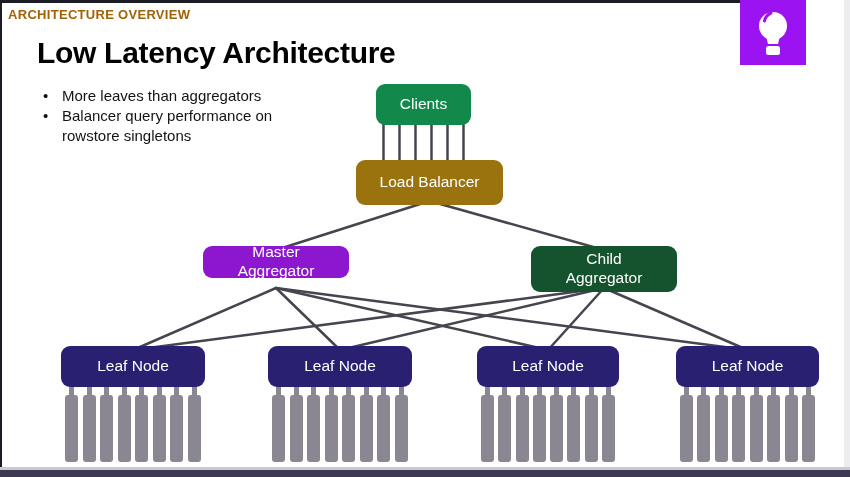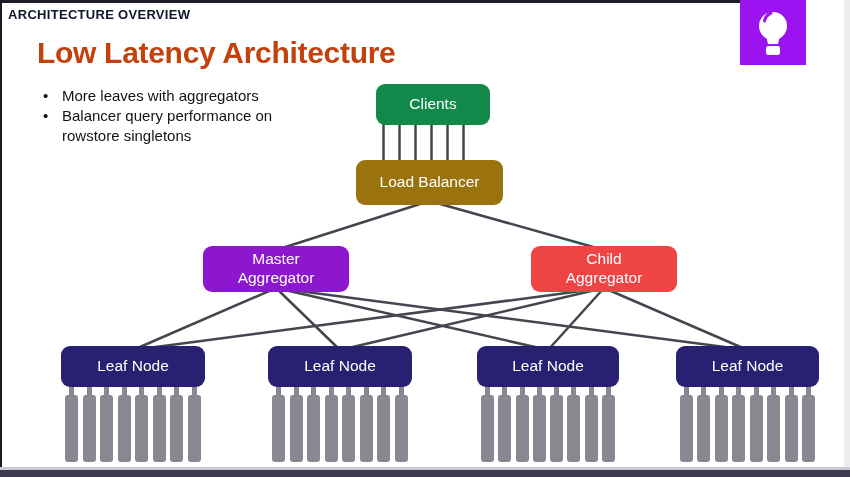--- a/index.html
+++ b/index.html
@@ -15,32 +15,32 @@
   
   .frame-top    { position: absolute; left: 0; top: 0; width: 740px; height: 3px; background: #1d1c26; z-index: 6; }
   .frame-left   { position: absolute; left: 0; top: 0; width: 2px; height: 477px; background: #1d1c26; z-index: 6; }
   .frame-right  { position: absolute; right: 0; top: 0; width: 6px; height: 477px; background: #ededf0; z-index: 6; }
   .bottom-hairline { position: absolute; left: 0; bottom: 7px; width: 850px; height: 3px; background: #c9c9d2; z-index: 6; }
   .bottom-bar   { position: absolute; left: 0; bottom: 0; width: 850px; height: 7px; background: #3c3950; z-index: 6; }
 
   .kicker {
     position: absolute; left: 8px; top: 7px;
     font-size: 13px; font-weight: bold; letter-spacing: 0.3px;
-    color: #0f172a; z-index: 5;
+    color: #a16207; z-index: 5;
   }
 
   .logo-square {
     position: absolute; left: 740px; top: 0; width: 66px; height: 65px;
     background: #9c13f2; z-index: 7;
     display: flex; align-items: center; justify-content: center;
   }
 
   .slide-title {
     position: absolute; left: 37px; top: 36px;
-    font-size: 30px; font-weight: bold; color: #c2410c;
+    font-size: 30px; font-weight: bold; color: #000000;
     letter-spacing: -0.3px; z-index: 5;
   }
 
   ul.bullets {
     position: absolute; left: 38px; top: 86px; width: 300px;
     margin: 0; padding: 0; list-style: none; z-index: 5;
   }
   ul.bullets li {
     position: relative; padding-left: 24px; margin: 0;
     font-size: 15px; line-height: 20px; color: #141414;
@@ -90,21 +90,21 @@
   <svg width="66" height="65" viewBox="0 0 66 65">
     <circle cx="33" cy="26" r="14" fill="#ffffff"></circle>
     <path d="M 24.5 21 A 11 11 0 0 1 31 13" stroke="#9c13f2" stroke-width="3" fill="none" stroke-linecap="round"></path>
     <path d="M 26 36 L 40 36 L 38 44 L 28 44 Z" fill="#ffffff"></path>
     <rect x="26" y="46" width="14" height="9" rx="2.5" fill="#ffffff"></rect>
   </svg>
 </div>
 
 <div class="slide-title">Low Latency Architecture</div>
 <ul class="bullets">
-  <li>More leaves with aggregators</li>
+  <li>More leaves than aggregators</li>
   <li>Balancer query performance on
 rowstore singletons</li>
 </ul>
 
 <div id="diagram">
     <svg width="850" height="477" class="connectors">
       <line x1="383.5" y1="117" x2="383.5" y2="168" stroke="#46444e" stroke-width="2.5" stroke-linecap="round"></line>
       <line x1="399.5" y1="117" x2="399.5" y2="168" stroke="#46444e" stroke-width="2.5" stroke-linecap="round"></line>
       <line x1="415.5" y1="117" x2="415.5" y2="168" stroke="#46444e" stroke-width="2.5" stroke-linecap="round"></line>
       <line x1="431.5" y1="117" x2="431.5" y2="168" stroke="#46444e" stroke-width="2.5" stroke-linecap="round"></line>
@@ -114,25 +114,25 @@
       <line x1="429.5" y1="201" x2="604" y2="250" stroke="#46444e" stroke-width="2.5" stroke-linecap="round"></line>
       <line x1="276" y1="288" x2="133" y2="350" stroke="#46444e" stroke-width="2.5" stroke-linecap="round"></line>
       <line x1="276" y1="288" x2="340" y2="350" stroke="#46444e" stroke-width="2.5" stroke-linecap="round"></line>
       <line x1="276" y1="288" x2="548" y2="350" stroke="#46444e" stroke-width="2.5" stroke-linecap="round"></line>
       <line x1="276" y1="288" x2="747.5" y2="350" stroke="#46444e" stroke-width="2.5" stroke-linecap="round"></line>
       <line x1="604" y1="288" x2="133" y2="350" stroke="#46444e" stroke-width="2.5" stroke-linecap="round"></line>
       <line x1="604" y1="288" x2="340" y2="350" stroke="#46444e" stroke-width="2.5" stroke-linecap="round"></line>
       <line x1="604" y1="288" x2="548" y2="350" stroke="#46444e" stroke-width="2.5" stroke-linecap="round"></line>
       <line x1="604" y1="288" x2="747.5" y2="350" stroke="#46444e" stroke-width="2.5" stroke-linecap="round"></line>
     </svg>
-    <div class="node" style="left: 376px; top: 84px; width: 114px; height: 41px; background: rgb(18, 137, 74);">Clients</div>
+    <div class="node" style="left: 376px; top: 84px; width: 95px; height: 41px; background: rgb(18, 137, 74);">Clients</div>
     <div class="node" style="left: 356px; top: 160px; width: 147px; height: 45px; background: rgb(154, 114, 14);">Load Balancer</div>
-    <div class="node" style="left: 203px; top: 246px; width: 146px; height: 46px; background: rgb(141, 23, 207);">Master
+    <div class="node" style="left: 203px; top: 246px; width: 146px; height: 32px; background: rgb(141, 23, 207);">Master
 Aggregator</div>
-    <div class="node" style="left: 531px; top: 246px; width: 146px; height: 46px; background: #ef4444;">Child
+    <div class="node" style="left: 531px; top: 246px; width: 146px; height: 46px; background: #14532d;">Child
 Aggregator</div>
     <div class="node" style="left: 61px; top: 346px; width: 144px; height: 41px; background: rgb(42, 32, 114);">Leaf Node</div>
     <div class="disk-row" style="left: 65px; width: 136px;">
       <div class="disk">
         <div class="disk-stem"></div>
         <div class="disk-body"></div>
       </div>
       <div class="disk">
         <div class="disk-stem"></div>
         <div class="disk-body"></div>

